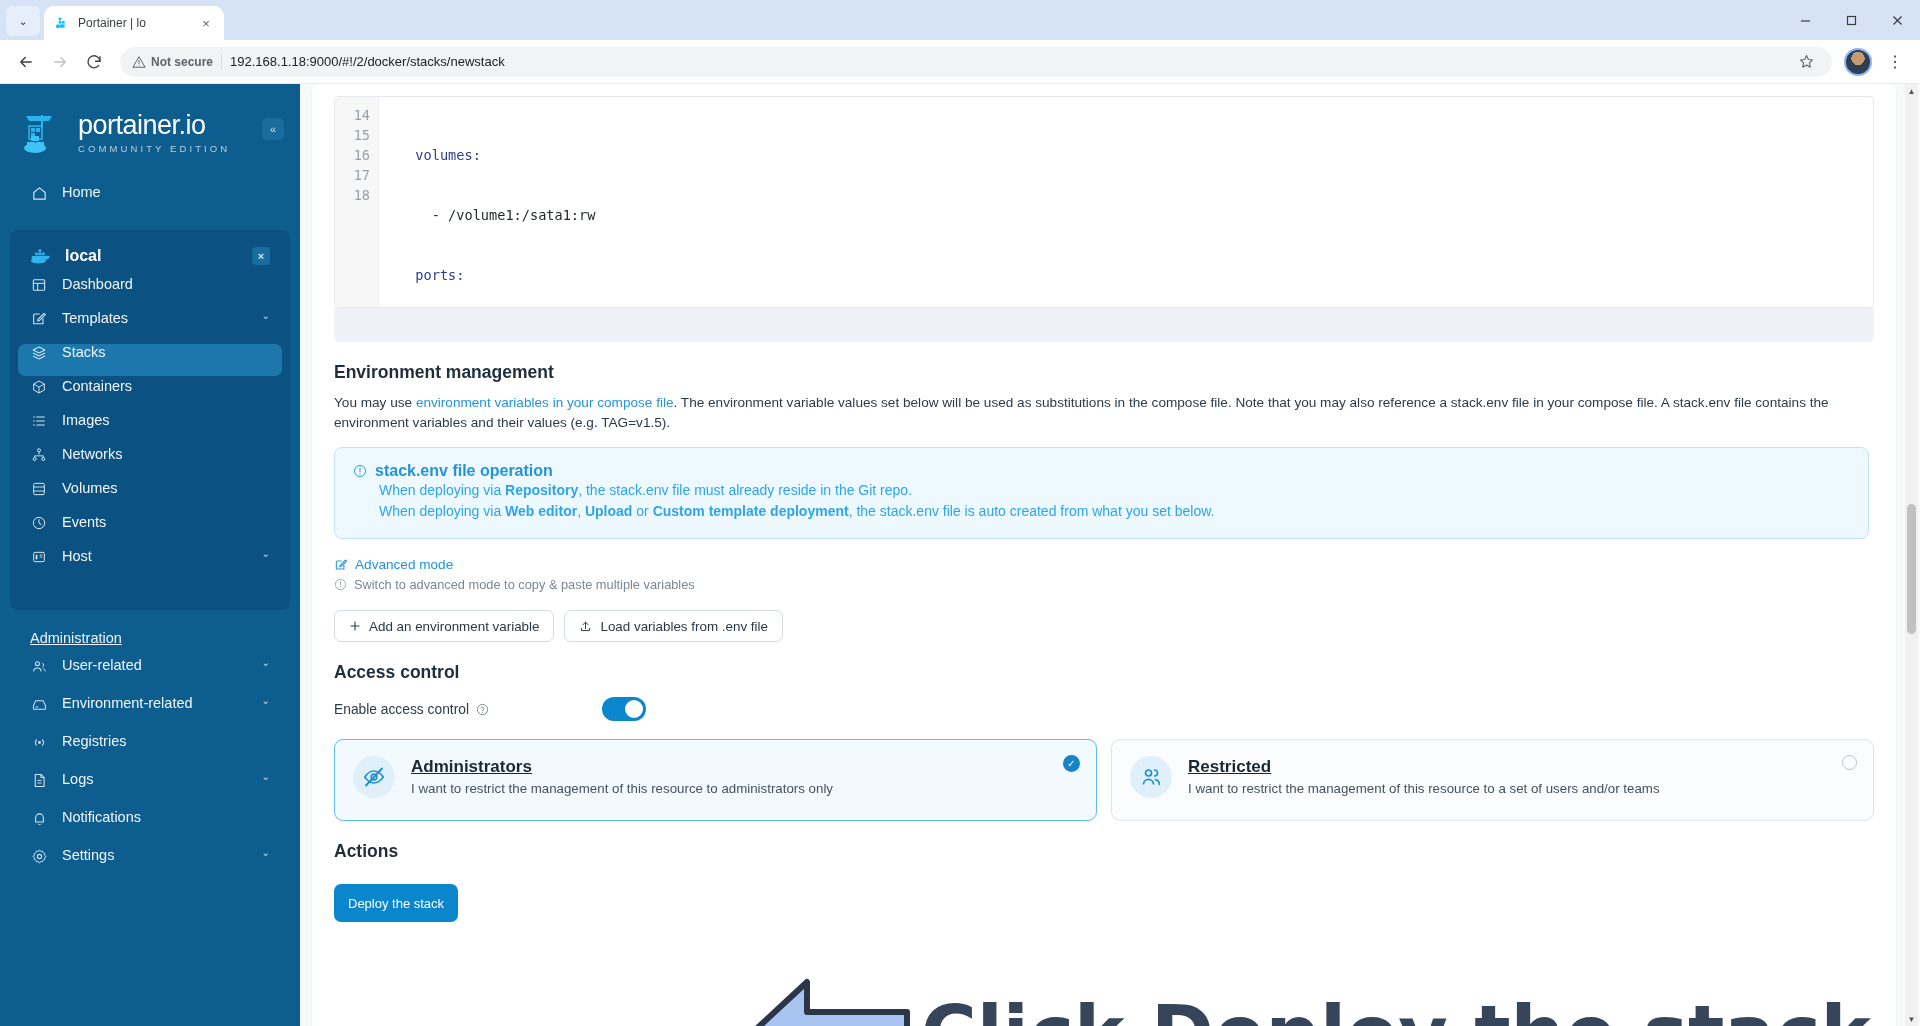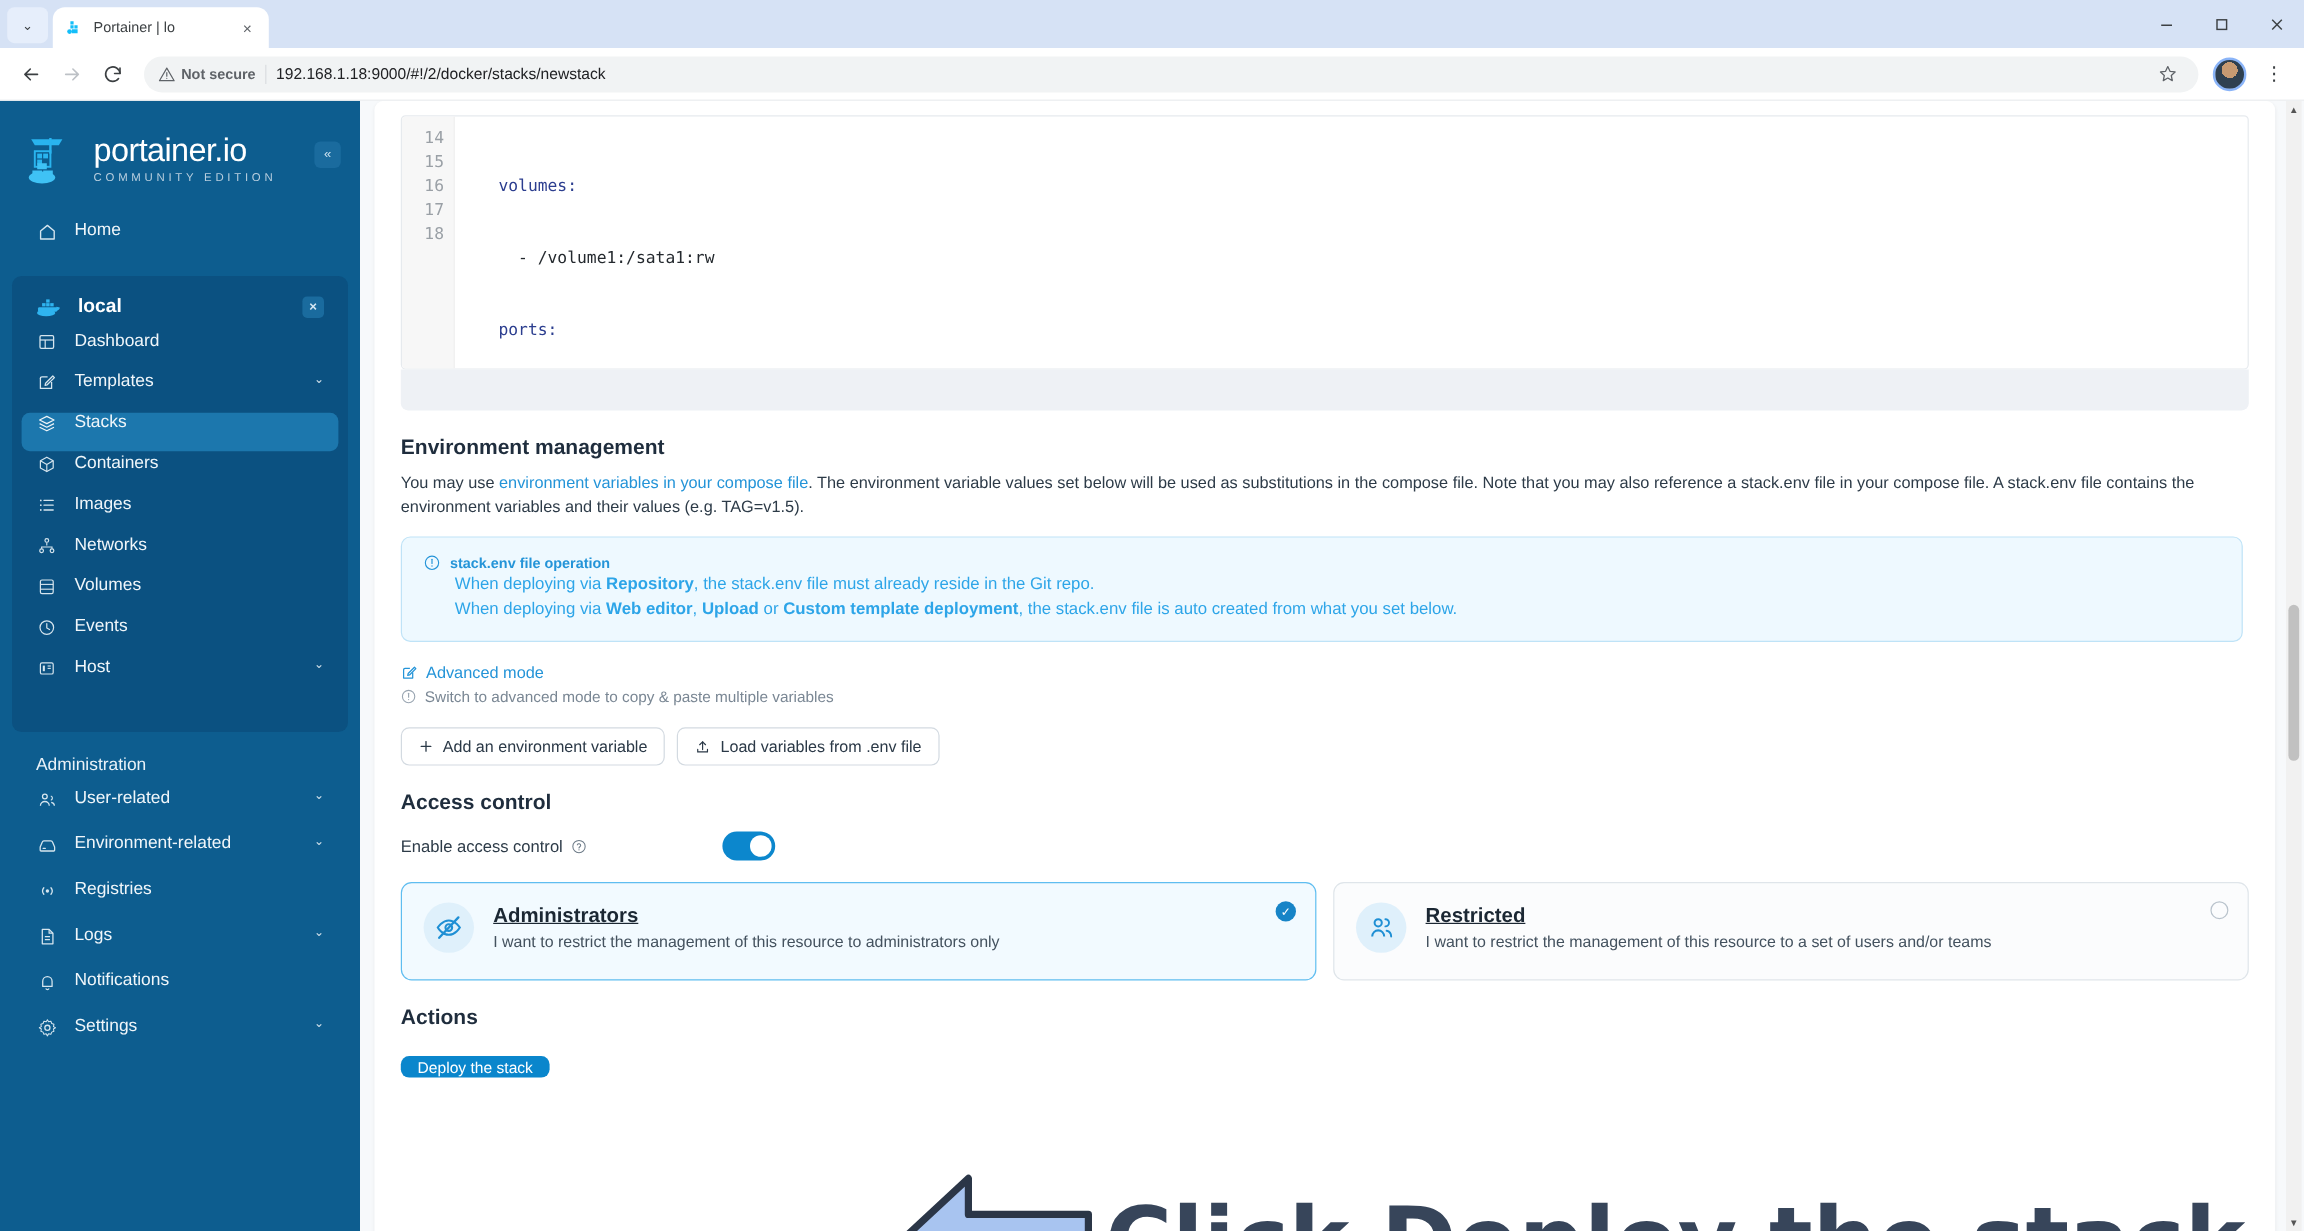--- a/index.html
+++ b/index.html
@@ -94,21 +94,21 @@
   .env-group { background: #0b5181; margin: 0 10px; border-radius: 8px; padding: 8px 0 28px; }
   .env-head {
     display: flex; align-items: center; gap: 13px; height: 36px; margin: 0 8px; padding: 0 12px;
     font-size: 16px; font-weight: 600; color: #ffffff; cursor: pointer;
   }
   .env-head .dockerlogo { width: 22px; height: 18px; flex: 0 0 22px; }
   .env-head .x { margin-left: auto; width: 18px; height: 18px; border-radius: 4px; background: #1a6b9e;
     display:flex; align-items:center; justify-content:center; font-size: 11px; color: #d6e8f4; }
   .env-group .nav-item { margin: 2px 8px; }
 
-  .section-title { font-size: 14.5px; color: #eaf2f8; padding: 20px 30px 8px; }
+  .section-title { font-size: 14.5px; color: #eaf2f8; padding: 20px 30px 8px; text-decoration: underline; }
 
   
   .content { flex: 1; overflow: hidden; position: relative; background: #f7f9fb; }
   .panel {
     background: #fff; margin: 0 24px 0 12px; border-radius: 8px;
     box-shadow: 0 1px 3px rgba(16,24,40,.06); min-height: 1200px;
     padding: 0 0 40px 0;
   }
 
   
@@ -130,21 +130,21 @@
   
   .sect { padding: 0 22px; }
   h2.sect-title { font-size: 17.5px; font-weight: 600; color: #1f2d3d; margin: 20px 0 10px; }
   .desc { font-size: 13.6px; color: #2d3b48; line-height: 20px; max-width: 1540px; }
   .desc a, .link { color: #2494d8; text-decoration: none; cursor: pointer; }
 
   .infobox {
     border: 1px solid #bfe3f7; background: #eef9ff; border-radius: 8px;
     padding: 14px 18px 16px; margin-top: 14px; max-width: 1535px;
   }
-  .info-head { display: flex; align-items: center; gap: 8px; color: #2494d8; font-size: 12px; font-weight: 700; }
+  .info-head { display: flex; align-items: center; gap: 8px; color: #2494d8; font-size: 16px; font-weight: 700; }
   .info-line { color: #2da5e8; font-size: 14px; line-height: 21px; margin-left: 26px; }
   .info-line:first-of-type { margin-top: 12px; }
   .info-line b { font-weight: 700; }
 
   .adv-row { display: flex; align-items: center; gap: 7px; margin-top: 18px; font-size: 13.6px; }
   .adv-note { display: flex; align-items: center; gap: 7px; margin-top: 5px; font-size: 12.8px; color: #7a8794; }
 
   .btn-row { display: flex; gap: 10px; margin-top: 18px; }
   .btn-outline {
     border: 1px solid #d3dae1; background: #fff; border-radius: 7px; height: 32px;
@@ -170,21 +170,21 @@
   }
   .card-title { font-size: 17px; font-weight: 700; color: #1b2733; line-height: 22px; text-decoration: underline; }
   .card-sub { font-size: 13.3px; color: #44525f; margin-top: 3px; }
   .radio-on {
     position: absolute; right: 16px; top: 15px; width: 17px; height: 17px; border-radius: 50%;
     background: #1784c7; color: #fff; display: flex; align-items: center; justify-content: center; font-size: 10px;
   }
   .radio-off { position: absolute; right: 16px; top: 15px; width: 15px; height: 15px; border-radius: 50%; border: 1px solid #b9c3cc; }
 
   .deploy-btn {
-    background: #0a86cc; color: #fff; border: none; border-radius: 7px; height: 18px;
+    background: #0a86cc; color: #fff; border: none; border-radius: 7px; height: 38px;
     padding: 0 14px; font-size: 13px; cursor: pointer; margin-top: 12px;
   }
 
   
   .annot { position: absolute; left: 445px; top: 890px; pointer-events: none; z-index: 50; display: flex; align-items: center; }
   .annot-arrow { width: 168px; height: 120px; }
   .annot-text {
     font-family: "DejaVu Sans", sans-serif; font-weight: 700; font-size: 76px;
     color: #37455a; letter-spacing: 0px; line-height: 1; margin-left: 8px; white-space: nowrap;
   }

